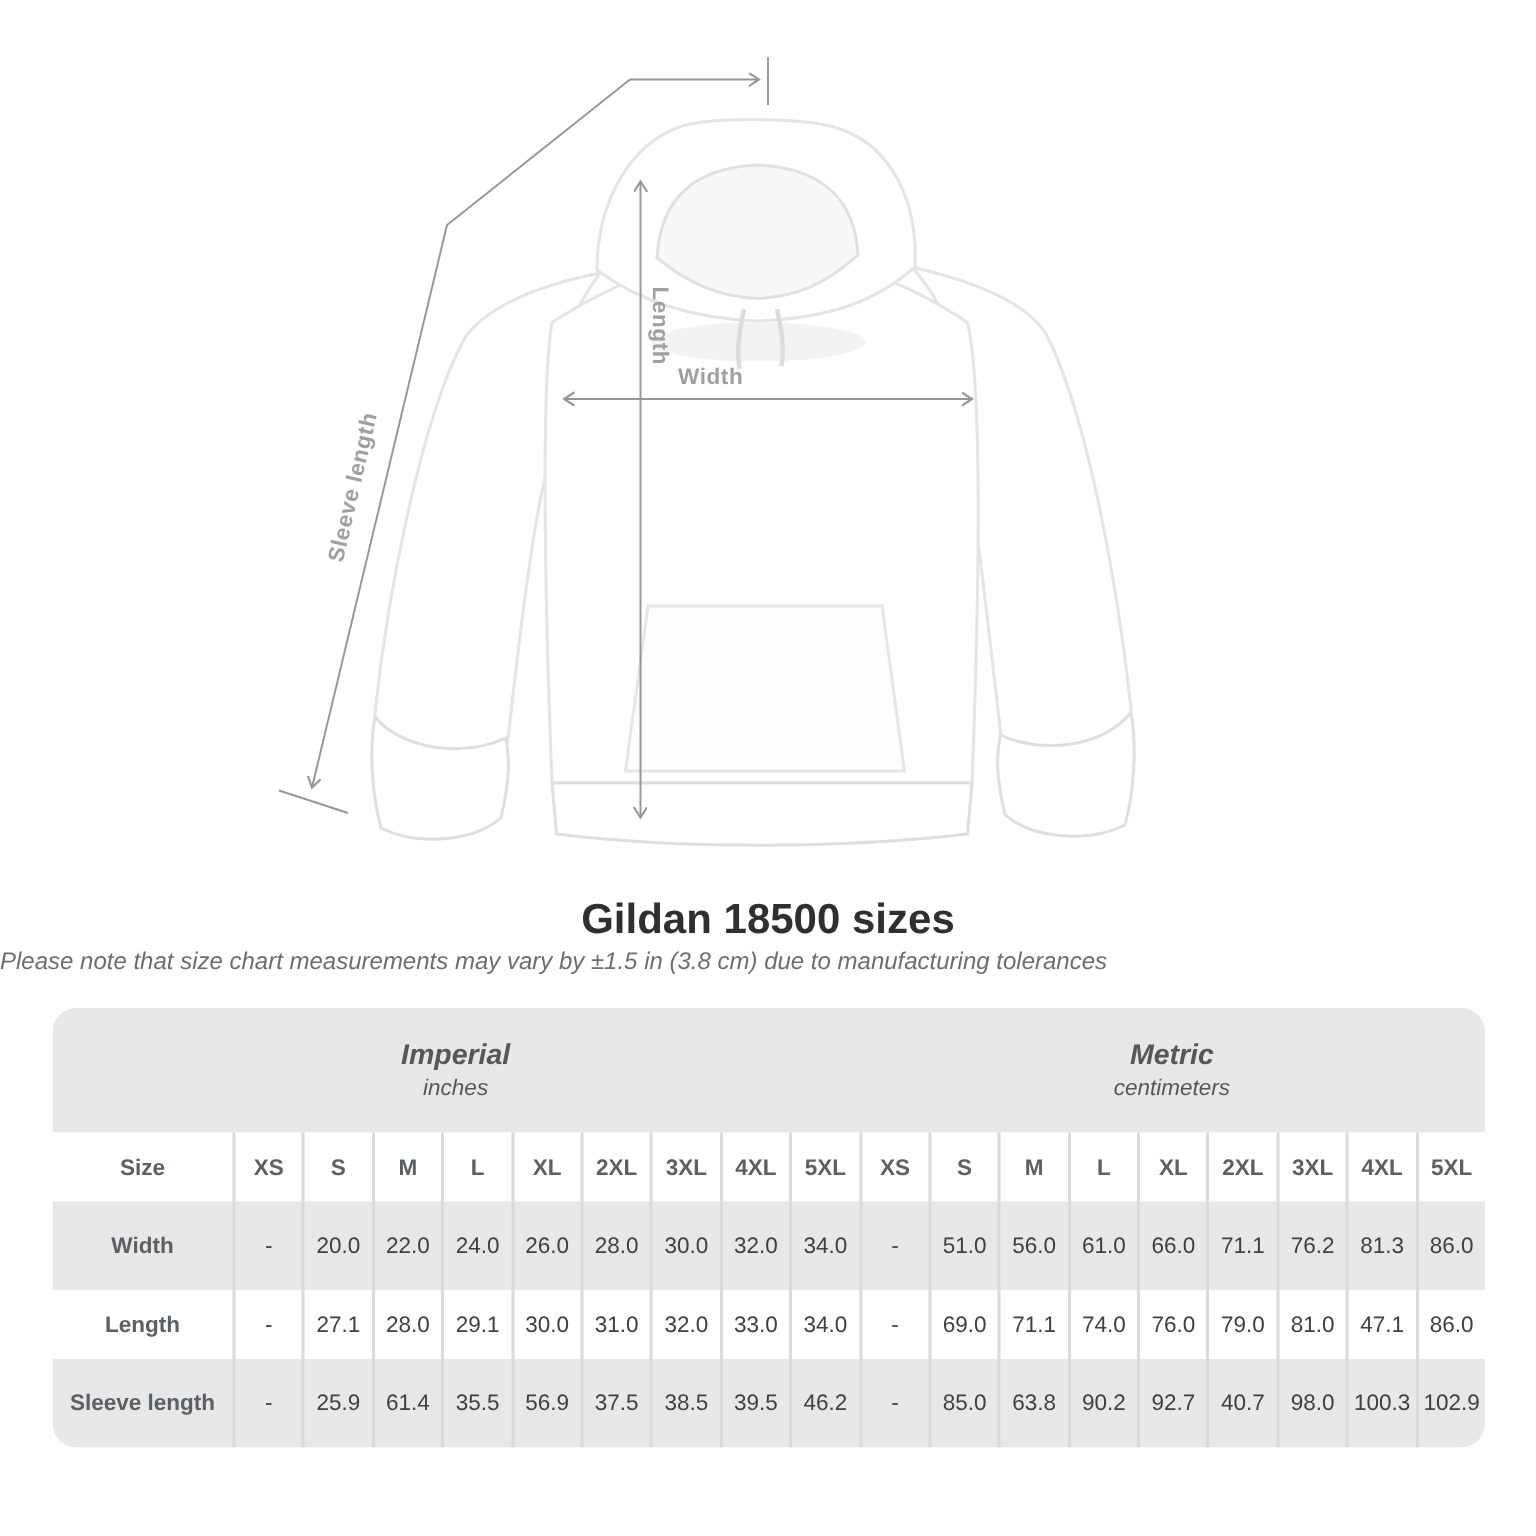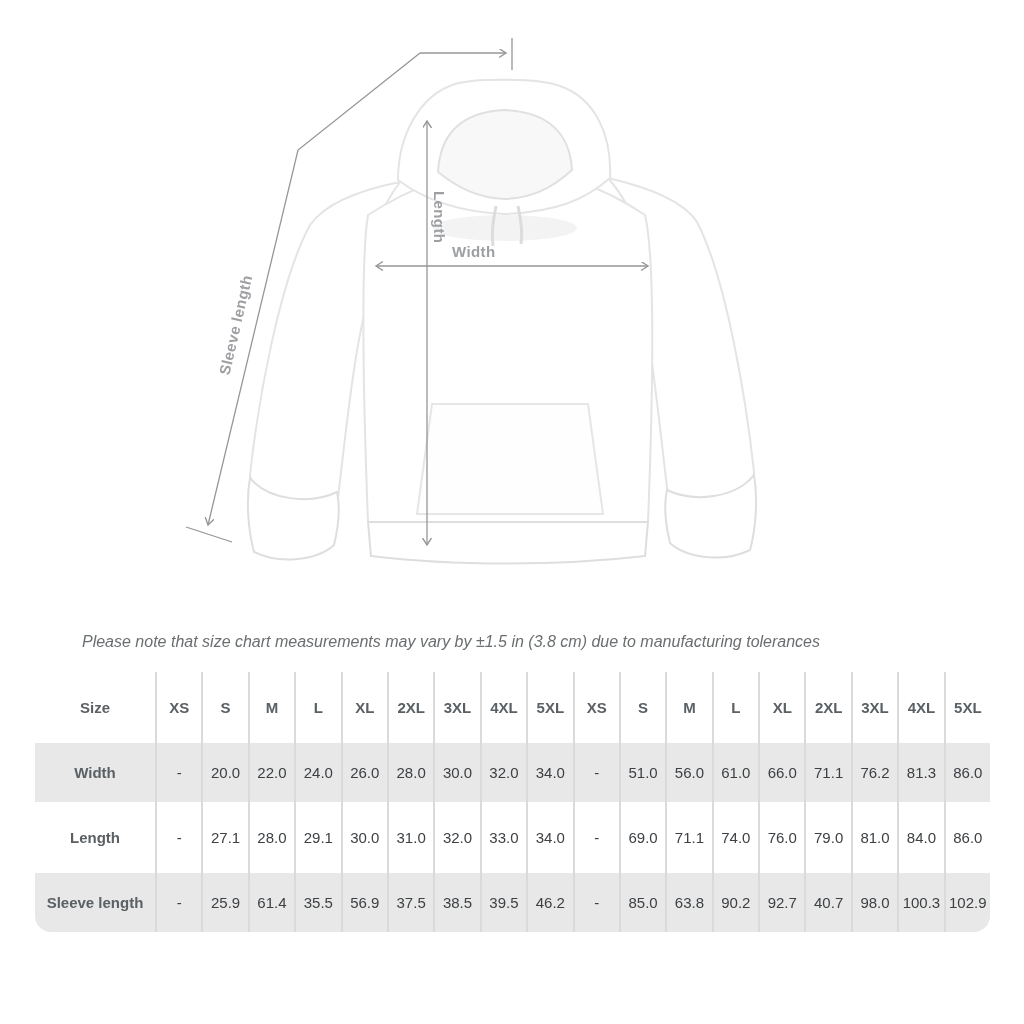--- a/index.html
+++ b/index.html
@@ -10,33 +10,33 @@
   
   .hoodie-svg{position:absolute;left:0;top:0;width:1024px;height:1024px;pointer-events:none;}
   .dim-label{position:absolute;color:#9d9fa2;font-weight:bold;font-size:15px;letter-spacing:.4px;white-space:nowrap;}
   .label-length{left:431px;top:191px;writing-mode:vertical-rl;}
   .label-width{left:452px;top:243px;}
   .label-sleeve{left:224px;top:366px;transform:rotate(-77deg);transform-origin:0 50%;}
 
   
   .chart-title{position:absolute;left:0;top:597px;width:1024px;text-align:center;
                font-size:28px;font-weight:bold;color:#2d2f31;}
-  .chart-subtitle{position:absolute;left:0;top:633px;width:828px;text-align:center;
-                  font-style:italic;font-size:16px;color:#6b6e70;padding-left:37px;}
+  .chart-subtitle{position:absolute;left:0;top:633px;width:828px;
+                  font-style:italic;font-size:16px;color:#6b6e70;}
 
   
   .size-table{position:absolute;left:35px;top:672px;width:955px;border-radius:16px;overflow:hidden;}
   .band{display:grid;grid-template-columns:120px repeat(18,1fr);background:#e8e8e8;height:83px;}
   .band-group{display:flex;flex-direction:column;align-items:center;justify-content:center;gap:2px;}
   .band-left{grid-column:1/11;}
   .band-right{grid-column:11/20;}
   .band-title{font-size:19px;font-weight:bold;font-style:italic;color:#55585b;}
   .band-sub{font-size:15px;font-style:italic;color:#55585b;}
   .trow{display:grid;grid-template-columns:120px repeat(18,1fr);}
-  .row-white{background:#ffffff;height:71px;}
+  .row-white{background:#ffffff;height:46px;}
   .row-gray{background:#e8e8e8;height:59px;}
   .cell{display:flex;align-items:center;justify-content:center;
         font-size:15px;color:#3d4144;white-space:nowrap;}
   .trow .cell + .cell{border-left:2px solid #dadada;}
   .cell.head,.cell.label-cell{font-weight:bold;color:#5b6064;}
 </style>
 </head>
 <body>
 
 <div class="stage">
@@ -81,23 +81,34 @@
       <path d="M420,53 L298,150 L208,525" marker-end="url(#arr)"></path>
       <line x1="512" y1="38" x2="512" y2="70"></line>
       <line x1="186" y1="527" x2="232" y2="542"></line>
     </g>
   </svg>
 
   <div class="dim-label label-length">Length</div>
   <div class="dim-label label-width">Width</div>
   <div class="dim-label label-sleeve">Sleeve length</div>
 
+  <div class="chart-title">Gildan 18500 sizes</div>
   <div class="chart-subtitle">Please note that size chart measurements may vary by ±1.5 in (3.8 cm) due to manufacturing tolerances</div>
 
   <div class="size-table">
+    <div class="band">
+      <div class="band-group band-left">
+        <span class="band-title">Imperial</span>
+        <span class="band-sub">inches</span>
+      </div>
+      <div class="band-group band-right">
+        <span class="band-title">Metric</span>
+        <span class="band-sub">centimeters</span>
+      </div>
+    </div>
     <div id="tbody">
         <div class="trow row-white">
           <div class="cell label-cell">Size</div>
           <div class="cell head">XS</div>
           <div class="cell head">S</div>
           <div class="cell head">M</div>
           <div class="cell head">L</div>
           <div class="cell head">XL</div>
           <div class="cell head">2XL</div>
           <div class="cell head">3XL</div>
@@ -145,21 +156,21 @@
           <div class="cell val">32.0</div>
           <div class="cell val">33.0</div>
           <div class="cell val">34.0</div>
           <div class="cell val">-</div>
           <div class="cell val">69.0</div>
           <div class="cell val">71.1</div>
           <div class="cell val">74.0</div>
           <div class="cell val">76.0</div>
           <div class="cell val">79.0</div>
           <div class="cell val">81.0</div>
-          <div class="cell val">84.0</div>
+          <div class="cell val">47.1</div>
           <div class="cell val">86.0</div>
         </div>
         <div class="trow row-gray">
           <div class="cell label-cell">Sleeve length</div>
           <div class="cell val">-</div>
           <div class="cell val">25.9</div>
           <div class="cell val">61.4</div>
           <div class="cell val">35.5</div>
           <div class="cell val">56.9</div>
           <div class="cell val">37.5</div>

